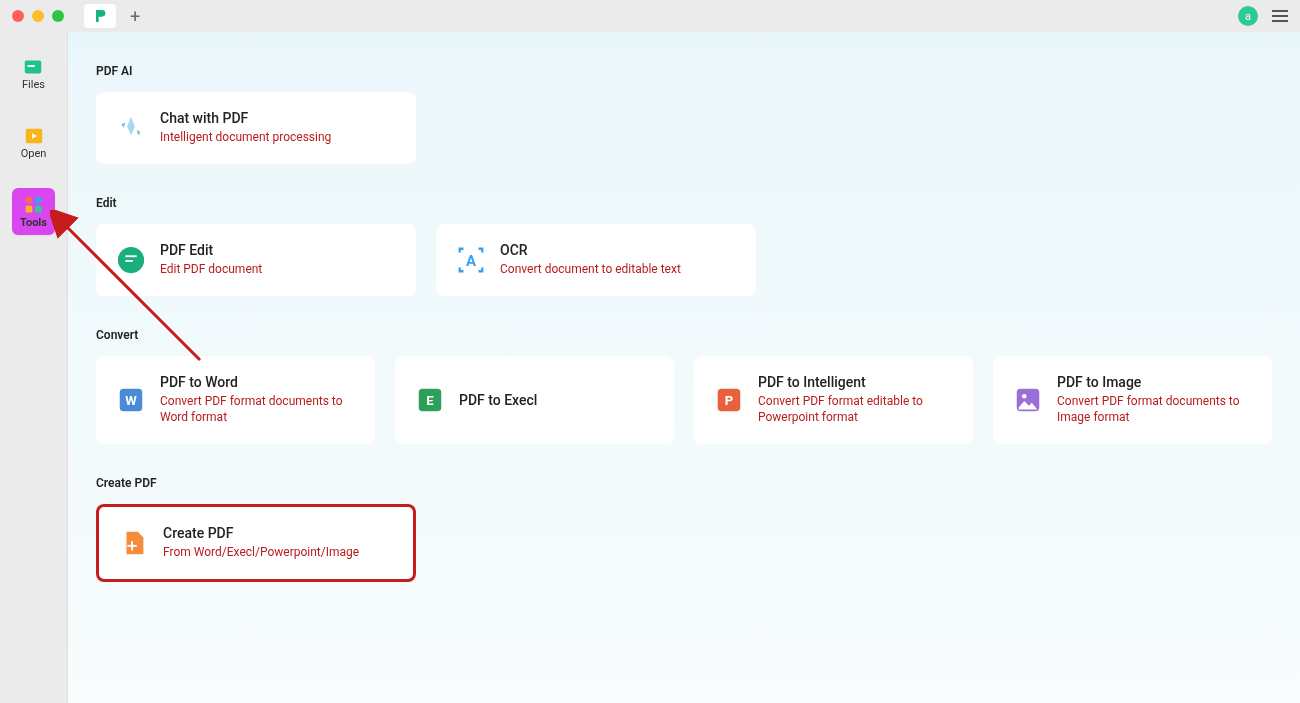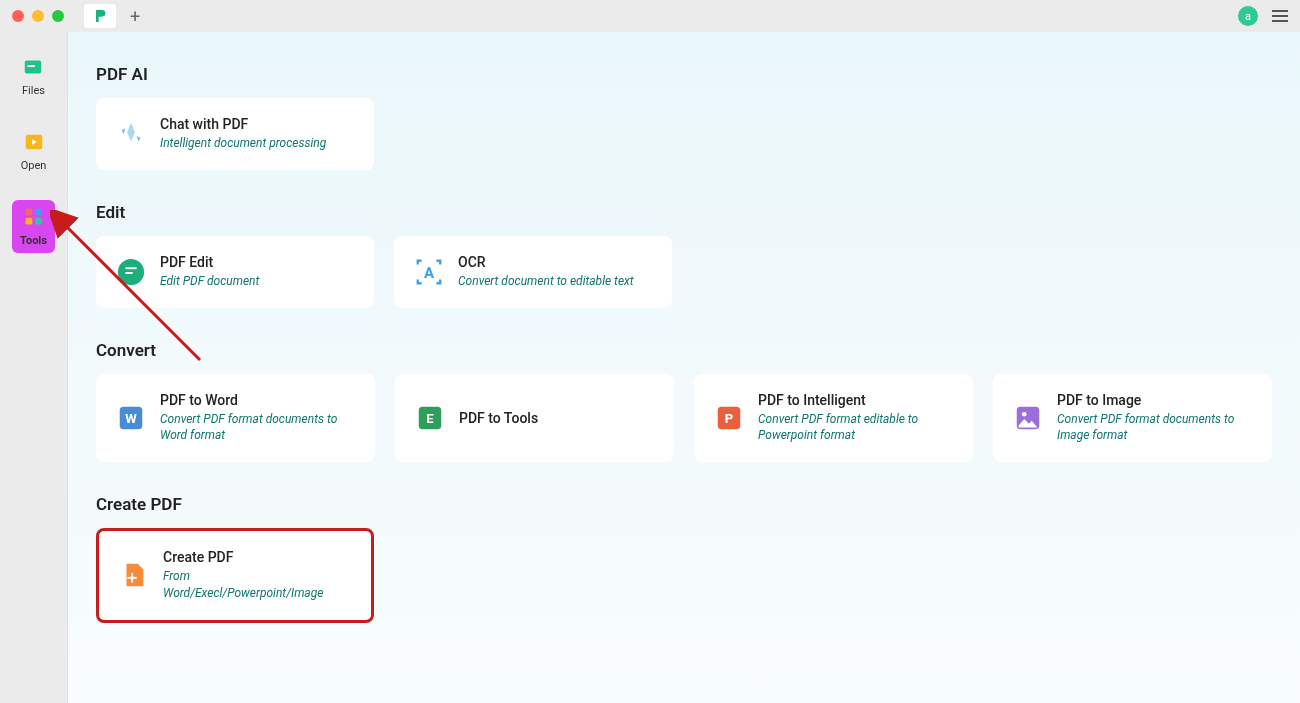--- a/index.html
+++ b/index.html
@@ -17,36 +17,36 @@
 .plus-tab { margin-left: 14px; color: #666; font-size: 18px; cursor: pointer; }
 
 .titlebar-right { position: absolute; right: 12px; display: flex; align-items: center; gap: 14px; }
 .avatar { width: 20px; height: 20px; border-radius: 50%; background: #2ec994; color: #fff; display: flex; align-items: center; justify-content: center; font-size: 11px; }
 .hamburger { display: flex; flex-direction: column; gap: 3px; cursor: pointer; }
 .hamburger span { width: 16px; height: 2px; background: #555; }
 
 .main { display: flex; height: calc(100% - 32px); }
 
 .sidebar { width: 68px; background: #ebebeb; border-right: 1px solid #e0e0e0; padding-top: 18px; display: flex; flex-direction: column; align-items: center; gap: 22px; }
-.side-item { display: flex; flex-direction: column; align-items: center; gap: 6px; cursor: pointer; padding: 6px 8px; border-radius: 6px; justify-content: center; }
+.side-item { display: flex; flex-direction: column; align-items: center; cursor: pointer; padding: 6px 8px; border-radius: 6px; justify-content: center; }
 .side-item.active { background: #d946ef; box-shadow: 0 1px 2px rgba(0,0,0,0.05); font-weight: bold; }
 .side-icon { width: 22px; height: 22px; display: flex; align-items: center; justify-content: center; }
 .side-label { font-size: 11px; color: #333; }
 
 .content { flex: 1; background: linear-gradient(180deg, #eaf7fa 0%, #f3fafc 60%, #f8fcfd 100%); padding: 32px 28px; overflow-y: auto; }
 
-.section-title { font-size: 17px; font-weight: 600; color: #222; margin-bottom: 14px; }
+.section-title { font-size: 12px; font-weight: 600; color: #222; margin-bottom: 14px; }
 
 .card-row { display: flex; gap: 20px; margin-bottom: 32px; }
-.card { background: #fff; border-radius: 8px; padding: 18px 20px; display: flex; align-items: center; gap: 14px; width: 278px; cursor: pointer; }
+.card { background: #fff; border-radius: 8px; padding: 18px 20px; display: flex; align-items: center; gap: 14px; width: 320px; cursor: pointer; }
 .card.wide { width: 282px; }
 .card-icon { width: 30px; height: 30px; flex-shrink: 0; }
 .card-text { display: flex; flex-direction: column; gap: 3px; }
 .card-title { font-size: 14px; color: #222; font-weight: 500; }
-.card-sub { font-size: 12px; color: #0f766e; line-height: 1.4; font-style: italic; }
+.card-sub { font-size: 12px; color: #b91c1c; line-height: 1.4; }
 
 .card.highlighted { border: 3px solid #c71c1c; }
 
 .arrow-annotation { position: absolute; pointer-events: none; }
 
 </style>
 </head>
 <body>
 
 <div class="titlebar">
@@ -167,21 +167,21 @@
         </div>
       </div>
       <div class="card wide">
         <div class="card-icon">
           <svg viewBox="0 0 32 32" width="30" height="30">
               <rect x="4" y="4" width="24" height="24" rx="4" fill="#2e9e5b"></rect>
               <text x="16" y="21" font-size="14" font-weight="bold" fill="#fff" text-anchor="middle">E</text>
             </svg>
         </div>
         <div class="card-text">
-          <span class="card-title">PDF to Tools</span>
+          <span class="card-title">PDF to Execl</span>
         </div>
       </div>
       <div class="card wide">
         <div class="card-icon">
           <svg viewBox="0 0 32 32" width="30" height="30">
               <rect x="4" y="4" width="24" height="24" rx="4" fill="#e8603c"></rect>
               <text x="16" y="21" font-size="14" font-weight="bold" fill="#fff" text-anchor="middle">P</text>
             </svg>
         </div>
         <div class="card-text">

